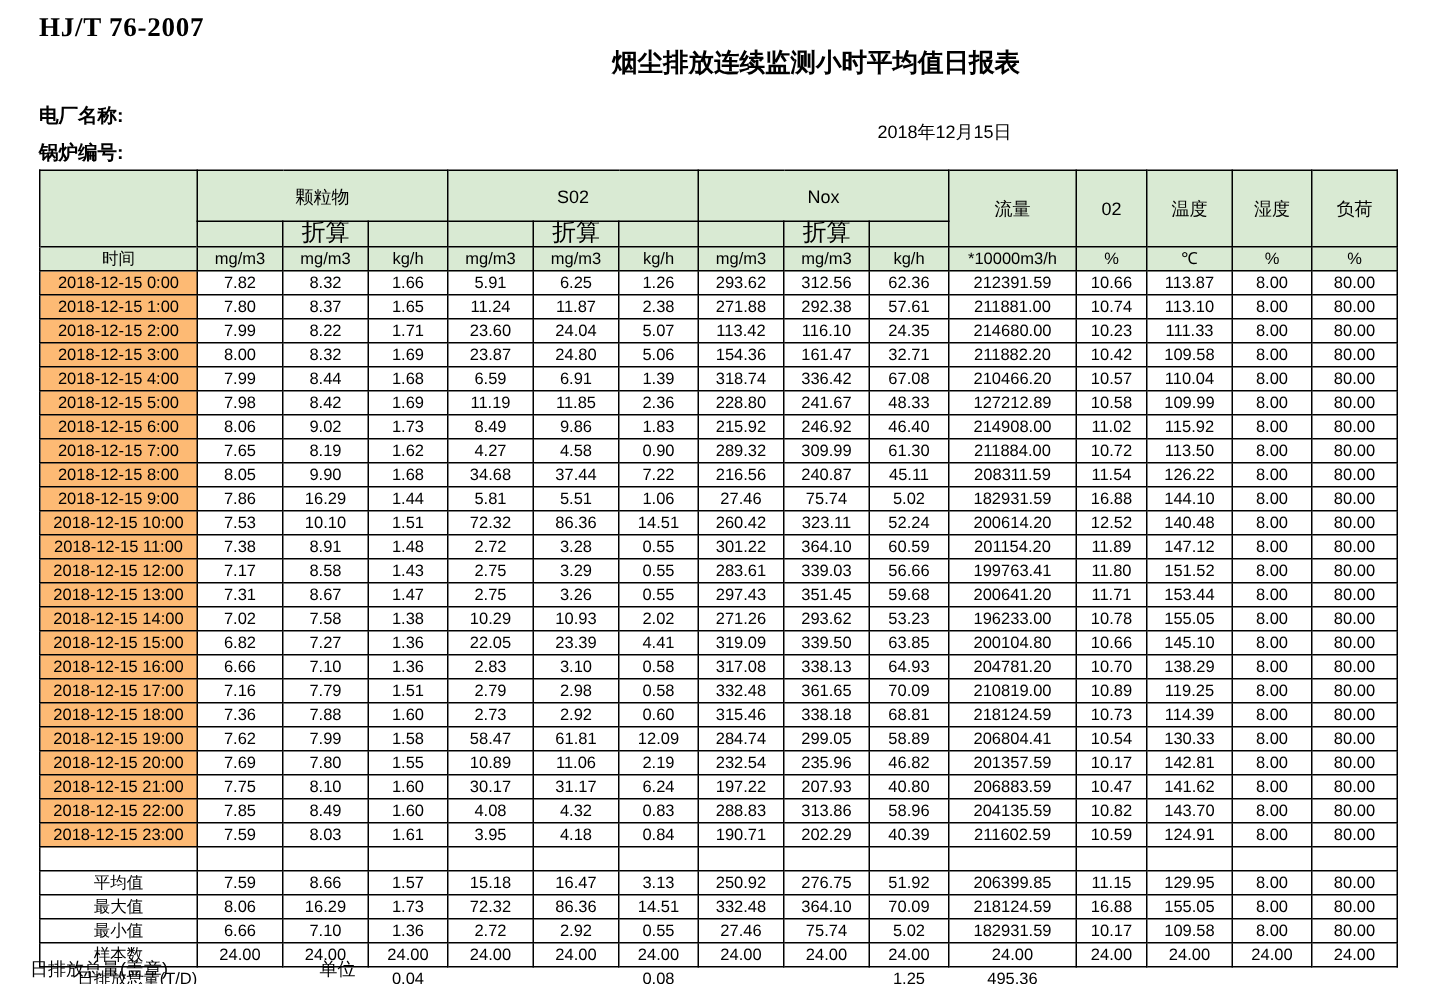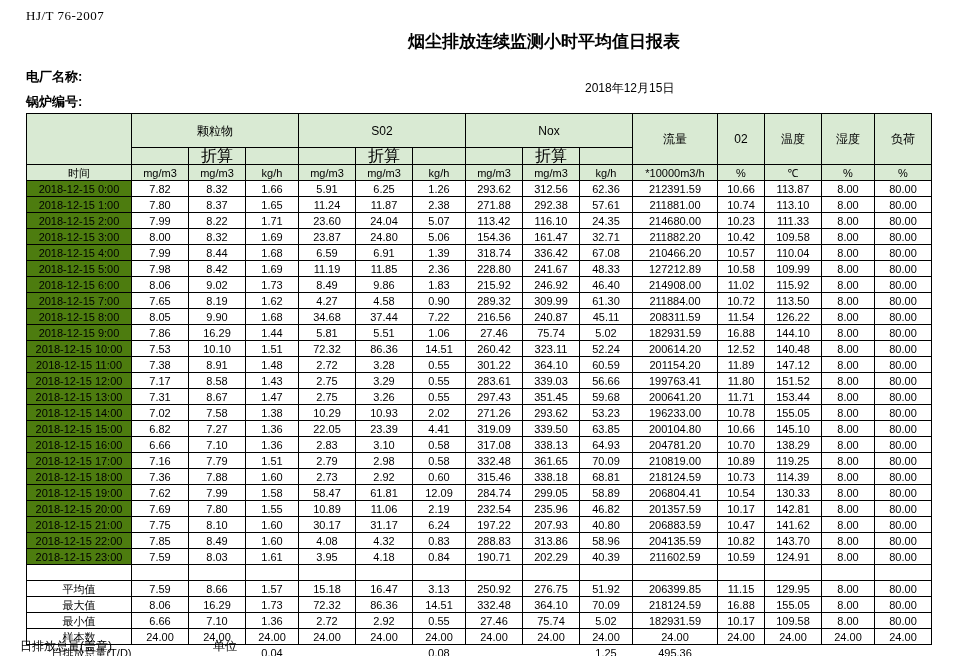--- a/index.html
+++ b/index.html
@@ -19,22 +19,22 @@
     position: relative;
     width: 954px;
     height: 656px;
     padding: 0;
   }
   .std-code {
     position: absolute;
     left: 26px;
     top: 8px;
     font-family: "Liberation Serif", serif;
-    font-weight: normal;
-    font-size: 13px;
+    font-weight: bold;
+    font-size: 18px;
     letter-spacing: 0.5px;
   }
   .doc-title {
     position: absolute;
     left: 0;
     top: 30px;
     width: 680px;
     text-align: right;
     font-size: 17px;
     font-weight: bold;
@@ -90,21 +90,21 @@
     height: 16px;
     font-size: 11px;
   }
   .hdr-green {
     background: #d9ead3;
   }
   .time-col {
     width: 104px;
     text-align: right;
     padding-right: 4px;
-    background: #4d7c0f;
+    background: #fdba74;
   }
   .time-col.plain {
     background: #ffffff;
   }
   .num {
     text-align: right;
     padding-right: 6px;
   }
   .c-mg { width: 56px; }
   .c-zs { width: 56px; }

